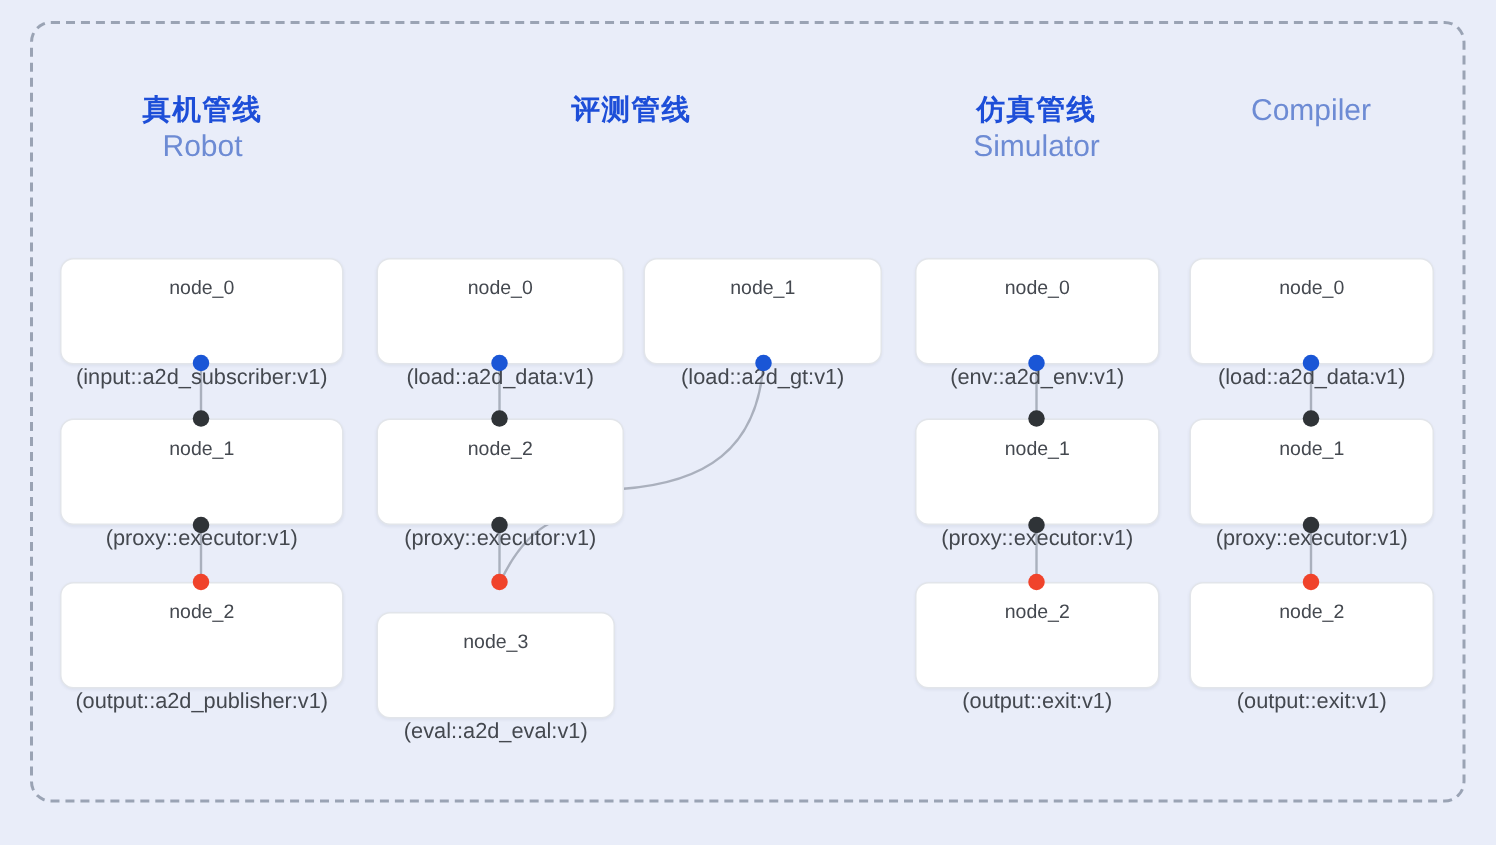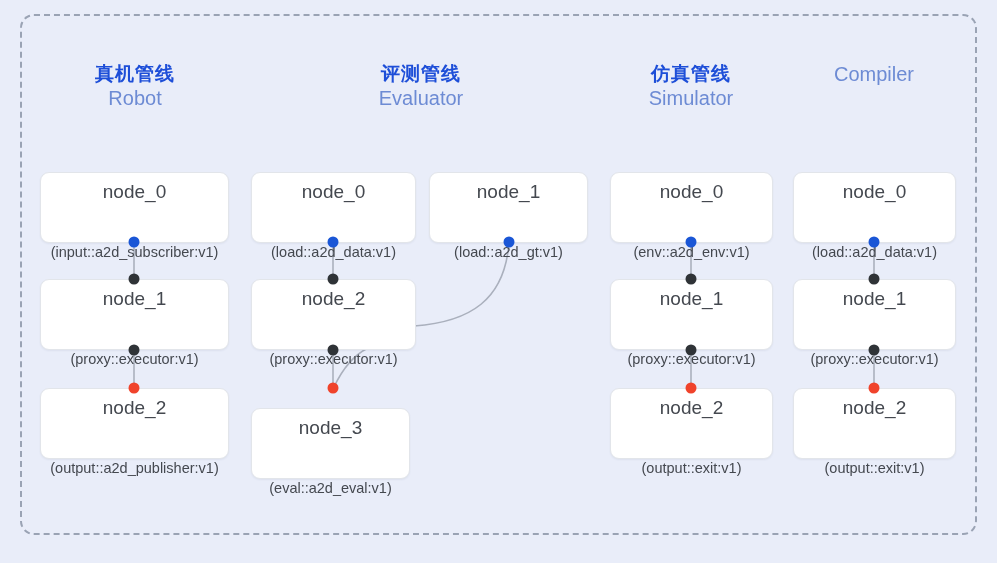--- a/index.html
+++ b/index.html
@@ -73,21 +73,21 @@
     border: 1px solid #e2e5ea;
     border-radius: 9px;
     box-shadow: 0 1px 2px rgba(60,70,100,0.07);
     display: flex;
     flex-direction: column;
     align-items: center;
     justify-content: center;
     color: #4a4f57;
   }
   .node-id {
-    font-size: 19px;
+    font-size: 13px;
     line-height: 22px;
     color: #44484f;
     white-space: nowrap;
     margin-top: 29px;
   }
   .node-kind {
     font-size: 14.5px;
     line-height: 22px;
     color: #44484f;
     white-space: nowrap;
@@ -134,21 +134,20 @@
     </g>
   </svg>
 
   <div class="col-head" style="left:44px; top:62px; width:182px;">
     <div class="col-title-cn">真机管线</div>
     <div class="col-title-en">Robot</div>
   </div>
 
   <div class="col-head" style="left:330px; top:62px; width:182px;">
     <div class="col-title-cn">评测管线</div>
-    <div class="col-title-en">Evaluator</div>
   </div>
 
   <div class="col-head" style="left:600px; top:62px; width:182px;">
     <div class="col-title-cn">仿真管线</div>
     <div class="col-title-en">Simulator</div>
   </div>
 
   <div class="col-head" style="left:783px; top:62px; width:182px;">
     <div class="col-title-en">Compiler</div>
   </div>

